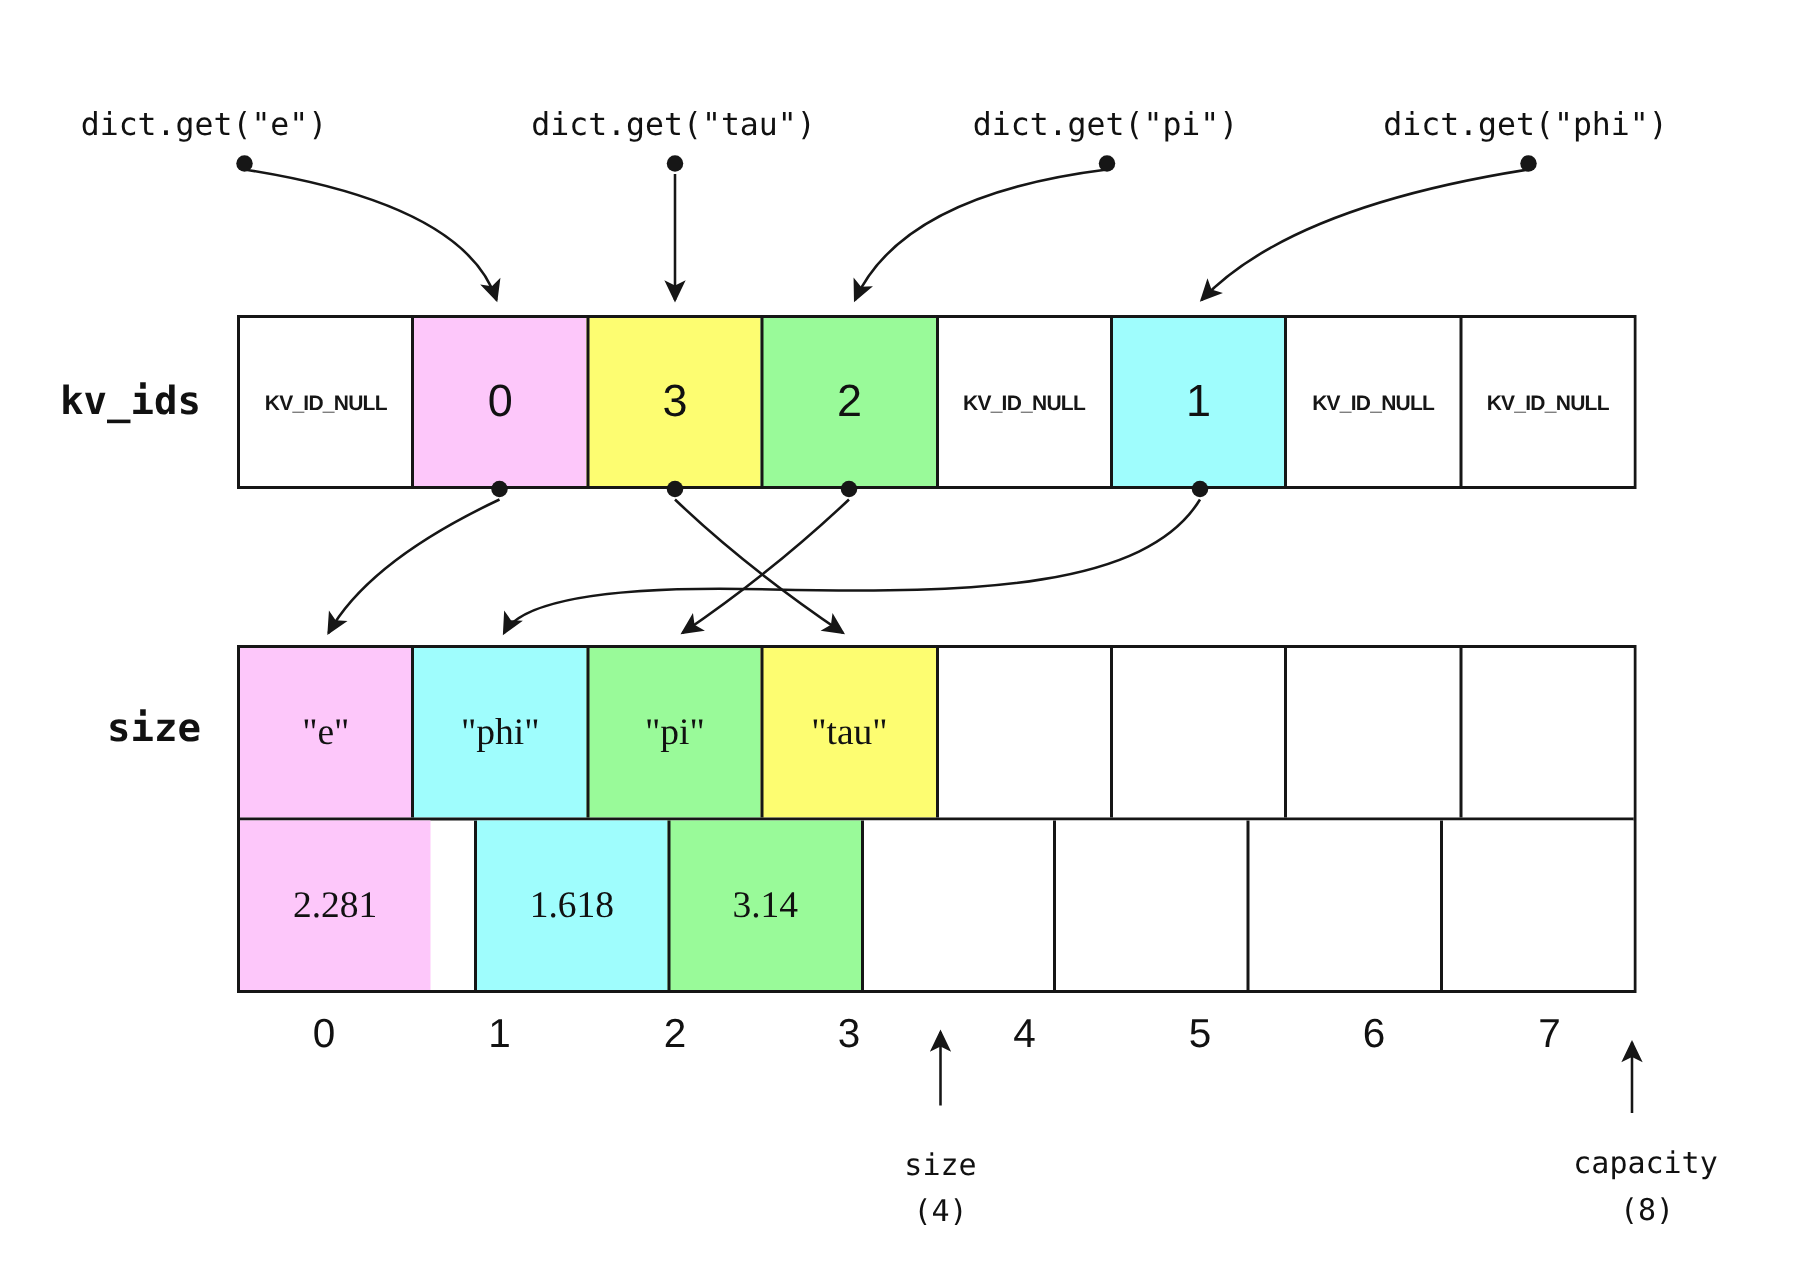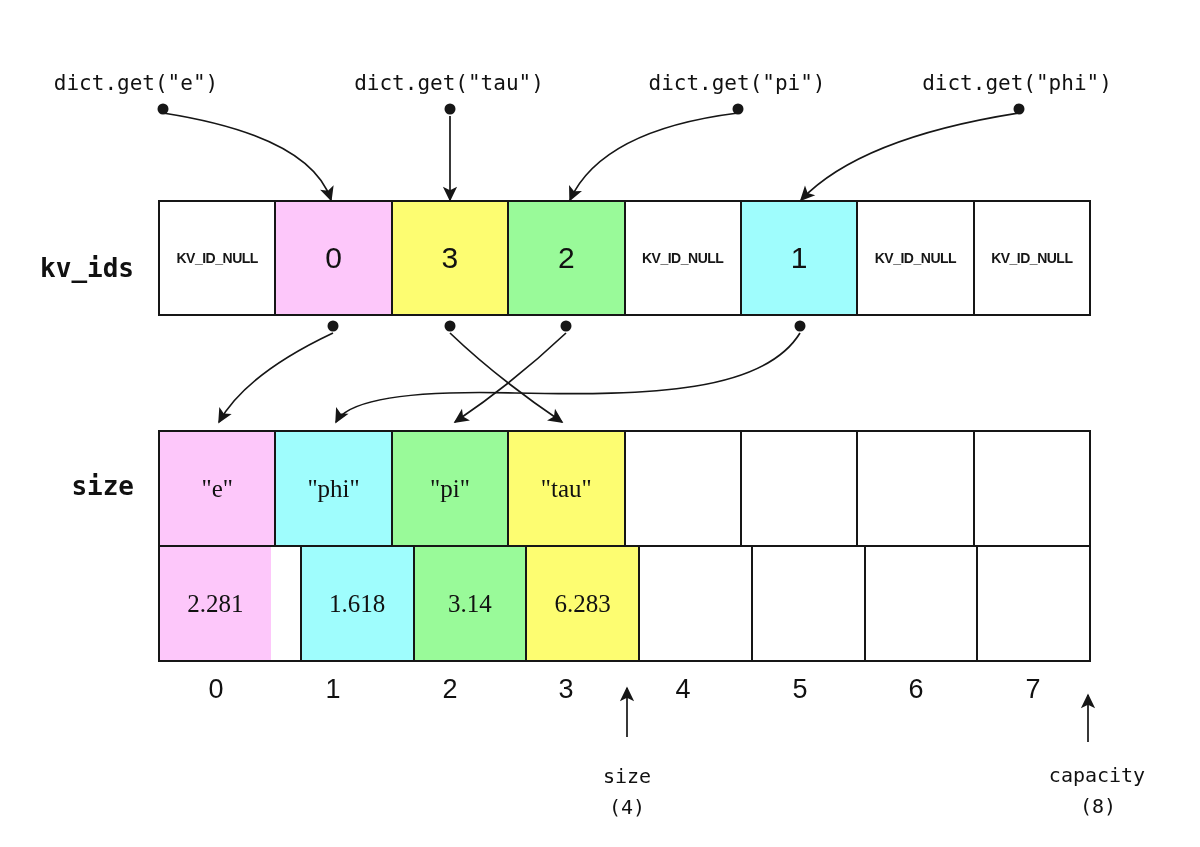--- a/index.html
+++ b/index.html
@@ -52,21 +52,21 @@
 <div id="canvas">
 
   <div class="call-label" style="left:136px">dict.get("e")</div>
   <div class="call-label" style="left:449px">dict.get("tau")</div>
   <div class="call-label" style="left:737px">dict.get("pi")</div>
   <div class="call-label" style="left:1017px">dict.get("phi")</div>
 
   <div class="row-label" style="top:252px">kv_ids</div>
   <div class="row-label" style="top:470px">size</div>
 
-  <div class="array-row" id="kvids-row" style="top:200px;height:116px">
+  <div class="array-row" id="kvids-row" style="top:210px;height:116px">
     <div class="cell" style="background-color: rgb(255, 255, 255);">
         <span class="kv-null">KV_ID_NULL</span>
       </div>
     <div class="cell" style="background-color: rgb(253, 199, 250);">
         <span class="kv-num">0</span>
       </div>
     <div class="cell" style="background-color: rgb(253, 253, 113);">
         <span class="kv-num">3</span>
       </div>
     <div class="cell" style="background-color: rgb(153, 250, 153);">
@@ -115,23 +115,20 @@
     </div>
     <div class="entry-row" id="vals-row">
       <div class="cell" style="background-color: rgb(253, 199, 250);">
           <span class="entry-text">2.281</span>
         </div>
       <div class="cell" style="background-color: rgb(159, 253, 253); margin-left: 29px;">
           <span class="entry-text">1.618</span>
         </div>
       <div class="cell" style="background-color: rgb(153, 250, 153); align-items: center;">
           <span class="entry-text">3.14</span>
-        </div>
-      <div class="cell" style="background-color: rgb(253, 253, 113);">
-          <span class="entry-text">6.283</span>
         </div>
       <div class="cell" style="background-color: rgb(255, 255, 255);">
           <span class="entry-text"></span>
         </div>
       <div class="cell" style="background-color: rgb(255, 255, 255);">
           <span class="entry-text"></span>
         </div>
       <div class="cell" style="background-color: rgb(255, 255, 255);">
           <span class="entry-text"></span>
         </div>

